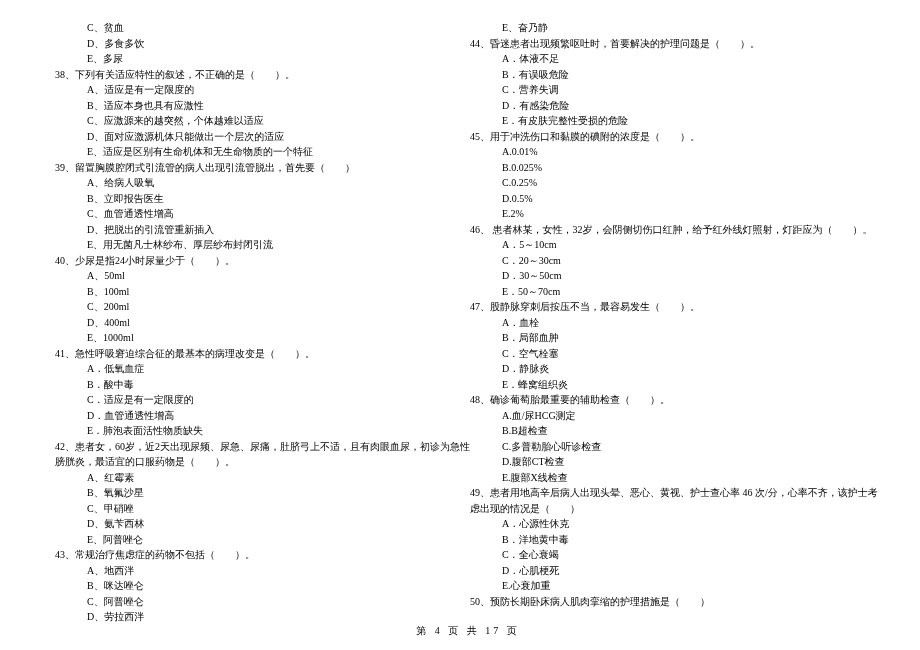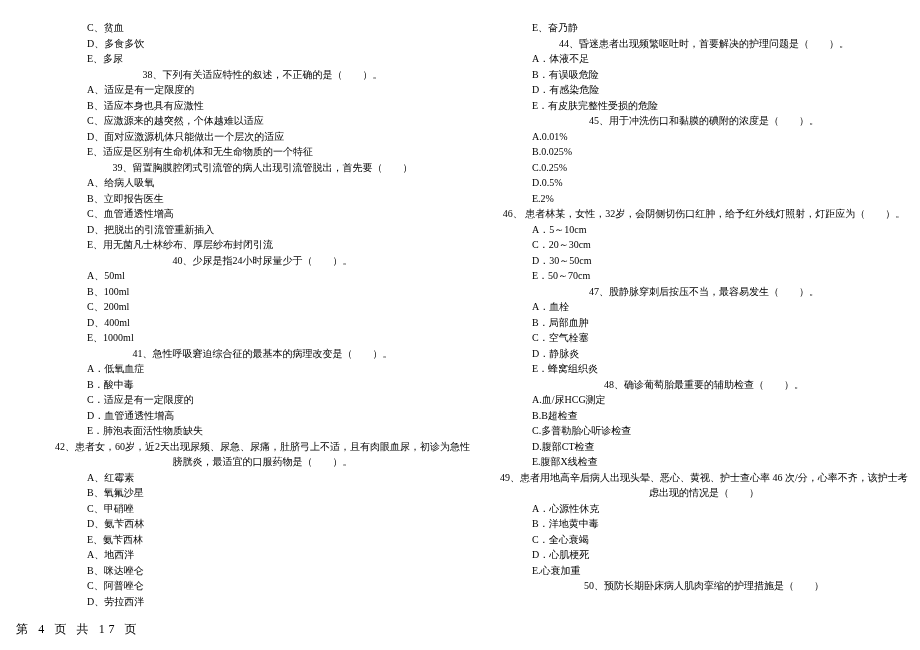--- a/index.html
+++ b/index.html
@@ -8,35 +8,35 @@
       height: 650px;
       background: #fff;
       font-family: "SimSun", "宋体", serif;
       font-size: 10px;
       color: #000;
       padding: 20px 55px 25px 55px;
       position: relative;
     }
     .columns {
       display: flex;
-      gap: 30px;
       height: 590px;
     }
     .col {
       flex: 1;
       line-height: 1.55;
     }
     .line { white-space: pre; }
     .opt { padding-left: 3.2em; }
-    .q { padding-left: 0; text-align: center; }
+    .q { padding-left: 0; }
     .footer {
       position: absolute;
       bottom: 12px;
       left: 16px; right: 0;
-      font-size: 12px;
+      text-align: center;
+      font-size: 10px;
       letter-spacing: 0.3em;
     }
   </style>
 </head>
 <body>
 
 <div class="columns">
   <div class="col" id="col-left">
       <div class="line opt">C、贫血</div>
       <div class="line opt">D、多食多饮</div>
@@ -64,31 +64,33 @@
       <div class="line opt">B．酸中毒</div>
       <div class="line opt">C．适应是有一定限度的</div>
       <div class="line opt">D．血管通透性增高</div>
       <div class="line opt">E．肺泡表面活性物质缺失</div>
       <div class="line q">42、患者女，60岁，近2天出现尿频、尿急、尿痛，肚脐弓上不适，且有肉眼血尿，初诊为急性</div>
       <div class="line q">膀胱炎，最适宜的口服药物是（　　）。</div>
       <div class="line opt">A、红霉素</div>
       <div class="line opt">B、氧氟沙星</div>
       <div class="line opt">C、甲硝唑</div>
       <div class="line opt">D、氨苄西林</div>
-      <div class="line opt">E、氨苄西林</div>
+      <div class="line opt">E、阿普唑仑</div>
+      <div class="line q">43、常规治疗焦虑症的药物不包括（　　）。</div>
       <div class="line opt">A、地西泮</div>
       <div class="line opt">B、咪达唑仑</div>
       <div class="line opt">C、阿普唑仑</div>
       <div class="line opt">D、劳拉西泮</div>
     </div>
   <div class="col" id="col-right">
       <div class="line opt">E、奋乃静</div>
       <div class="line q">44、昏迷患者出现频繁呕吐时，首要解决的护理问题是（　　）。</div>
       <div class="line opt">A．体液不足</div>
       <div class="line opt">B．有误吸危险</div>
+      <div class="line opt">C．营养失调</div>
       <div class="line opt">D．有感染危险</div>
       <div class="line opt">E．有皮肤完整性受损的危险</div>
       <div class="line q">45、用于冲洗伤口和黏膜的碘附的浓度是（　　）。</div>
       <div class="line opt">A.0.01%</div>
       <div class="line opt">B.0.025%</div>
       <div class="line opt">C.0.25%</div>
       <div class="line opt">D.0.5%</div>
       <div class="line opt">E.2%</div>
       <div class="line q">46、 患者林某，女性，32岁，会阴侧切伤口红肿，给予红外线灯照射，灯距应为（　　）。</div>
       <div class="line opt">A．5～10cm</div>

